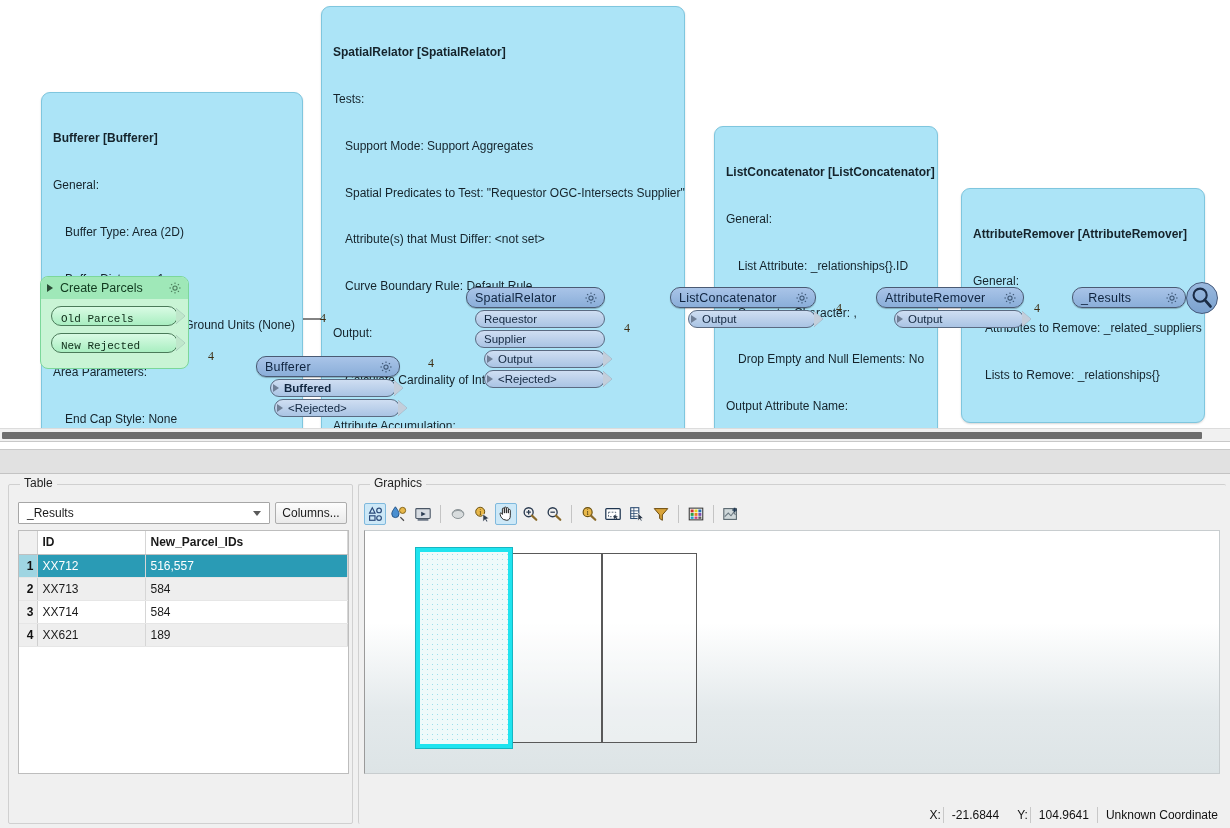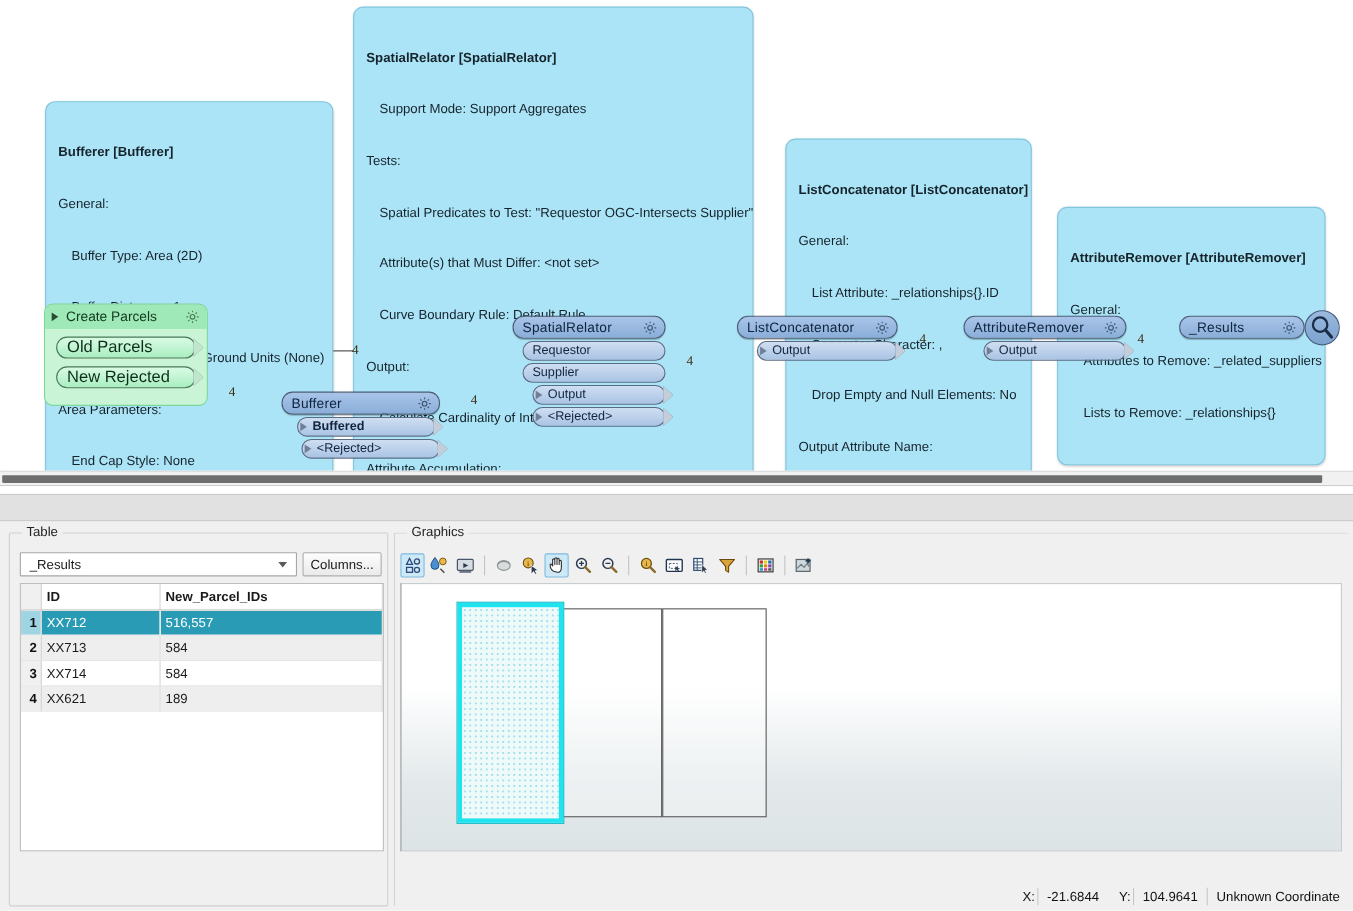--- a/index.html
+++ b/index.html
@@ -107,25 +107,26 @@
     font-size: 12.5px; color: #103a1e;
   }
   #grp-create-parcels .grp-title .gt-label { flex:1; margin-left: 3px; }
   .grp-port {
     position: relative;
     margin: 7px 10px 0 10px;
     height: 20px;
     border-radius: 10px;
     border: 1px solid #4a7a59;
     background: linear-gradient(#d9fbe4, #a9eec1);
-    display:flex; align-items:flex-start;
+    display:flex; align-items:flex-end;
     padding-left: 9px;
-    font-size: 15px;
+    font-size: 11px;
     color: #0f2d19;
     white-space: nowrap;
+    font-family: Liberation Mono, monospace;
   }
   .grp-port .nub { border-left-color: #bfe7cb; }
   .tri-dark {
     display:inline-block; width:0; height:0;
     border-left: 6px solid #2a4a34;
     border-top: 4px solid transparent;
     border-bottom: 4px solid transparent;
     margin-right: 4px;
   }
 
@@ -348,22 +349,22 @@
       <span class="aline ind1">Buffer Distance Units: Ground Units (None)</span>
       <span class="aline">Area Parameters:</span>
       <span class="aline ind1">End Cap Style: None</span>
       
       
       
     </div>
 
     <div class="annot" id="annot-spatialrelator" style="left:321px; top:6px; width:364px;">
       <span class="atitle">SpatialRelator [SpatialRelator]</span>
+      <span class="aline">Tests:</span>
       <span class="aline ind1">Support Mode: Support Aggregates</span>
-      <span class="aline">Tests:</span>
       <span class="aline ind1">Spatial Predicates to Test: "Requestor OGC-Intersects Supplier"</span>
       <span class="aline ind1">Attribute(s) that Must Differ: &lt;not set&gt;</span>
       <span class="aline ind1">Curve Boundary Rule: Default Rule</span>
       <span class="aline">Output:</span>
       <span class="aline ind1">Calculate Cardinality of Intersections: No</span>
       <span class="aline">Attribute Accumulation:</span>
       
       
       
       

